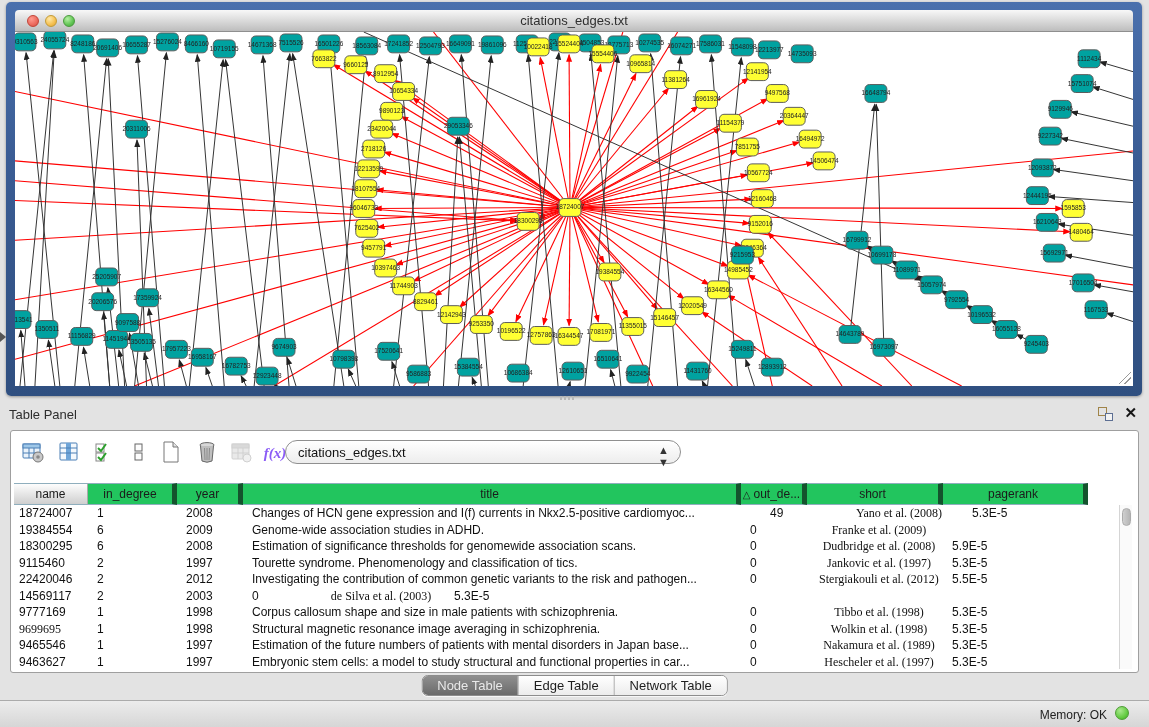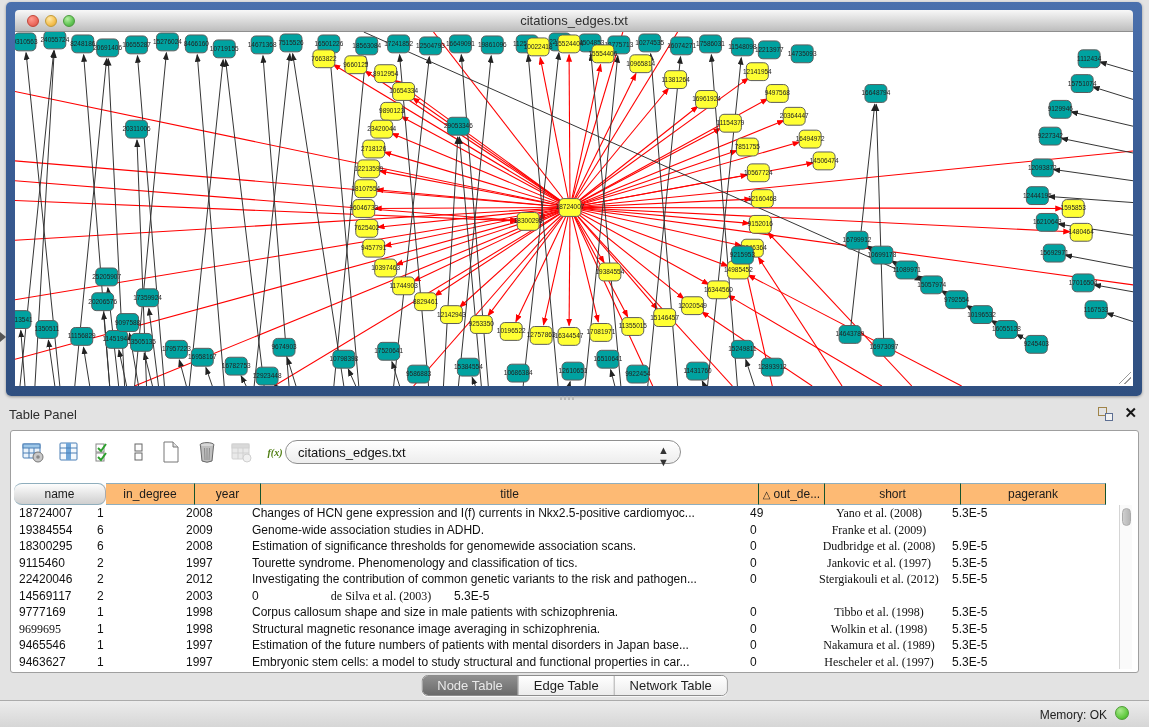--- a/index.html
+++ b/index.html
@@ -60,34 +60,34 @@
   .float-btn .sq2 { position:absolute; right:0; bottom:0; width:8px; height:8px; border:1.5px solid #5d6f93; background:#f2f2f2;}
   .close-btn { position:absolute; right:12px; top:4px; font-size:15px; font-weight:bold; color:#151515; }
   .panel-body {
     position:absolute; left:10px; top:430px; width:1129px; height:243px;
     background:#fff; border:1px solid #9f9f9f; border-radius:3px;
   }
   
   .tbar { position:absolute; left:0; top:0; width:100%; height:44px; }
   .tbtn { position:absolute; top:9px; width:28px; height:26px; text-align:center; }
   .tbtn svg { display:block; margin:0 auto; }
-  .fx { font-family:"Liberation Serif", serif; font-style:italic; font-weight:bold; font-size:10px; color:#4d7c0f; line-height:26px;}
+  .fx { font-family:"Liberation Serif", serif; font-style:italic; font-weight:bold; font-size:15px; color:#8b5cf6; line-height:26px;}
   .combo {
     position:absolute; left:274px; top:9px; width:396px; height:24px;
     border:1px solid #8f8f8f; border-radius:12px;
     background:linear-gradient(#ffffff,#ededed);
     box-shadow:inset 0 1px 0 #fff;
   }
   .combo .val { position:absolute; left:12px; top:4px; font-size:13px; color:#111; }
   .combo .ud { position:absolute; right:12px; top:3px; font-size:11px; color:#333; letter-spacing:-1px;}
   
   .grid-hd { position:absolute; left:3px; top:52px; height:22px; display:flex; }
   .th {
-    height:22px; background:#fdba74;
-    border-top:1px solid #8faebd; border-bottom:1px solid #8faebd; border-right:1px solid #14532d;
+    height:22px; background:#22c55e;
+    border-top:1px solid #8faebd; border-bottom:1px solid #8faebd; border-right:5px solid #14532d;
     font-size:12px; color:#1b1b1b; text-align:center; line-height:21px;
     overflow:hidden; white-space:nowrap; flex:none;
   }
   .th.pressed { background:linear-gradient(#fdfdfd,#cfcfcf); border-right:1px solid #aaa; }
   .th .sort { font-size:10px; margin-right:3px; }
   .grid-bd { position:absolute; left:3px; top:74px; width:1100px; height:166px; overflow:hidden; }
   .tr { display:flex; height:16.5px; }
   .td {
     flex:none; font-size:12px; color:#101010; line-height:16.5px;
     padding-left:5px; white-space:nowrap; overflow:hidden;
@@ -614,35 +614,35 @@
           </svg>
       </span>
       <span class="tbtn fx" style="left:250px">f(x)</span>
       <div class="combo">
         <span class="val">citations_edges.txt</span>
         <span class="ud">▲<br>▼</span>
       </div>
     </div>
 
     <div class="grid-hd" id="grid-hd">
-        <div class="th pressed" style="width: 92px; border-radius: 8px;">name</div>
+        <div class="th pressed" style="width: 74px;">name</div>
         <div class="th" style="width: 89px;">in_degree</div>
         <div class="th" style="width: 66px;">year</div>
         <div class="th" style="width: 498px;">title</div>
         <div class="th" style="width: 66px;"><span class="sort">△</span>out_de...</div>
         <div class="th" style="width: 136px;">short</div>
         <div class="th" style="width: 145px;">pagerank</div>
       </div>
     <div class="grid-bd" id="grid-bd">
         <div class="tr">
           <div class="td" style="width: 78px;">18724007</div>
           <div class="td" style="width: 89px;">1</div>
           <div class="td" style="width: 66px;">2008</div>
           <div class="td" style="width: 498px;">Changes of HCN gene expression and I(f) currents in Nkx2.5-positive cardiomyoc...</div>
-          <div class="td" style="width: 66px;">49</div>
+          <div class="td" style="width: 66px; margin-left: 20px;">49</div>
           <div class="td center" style="width: 136px;">Yano et al. (2008)</div>
           <div class="td" style="width: 145px;">5.3E-5</div>
         </div>
         <div class="tr">
           <div class="td" style="width: 78px;">19384554</div>
           <div class="td" style="width: 89px;">6</div>
           <div class="td" style="width: 66px;">2009</div>
           <div class="td" style="width: 498px;">Genome-wide association studies in ADHD.</div>
           <div class="td" style="width: 66px;">0</div>
           <div class="td center" style="width: 136px;">Franke et al. (2009)</div>

